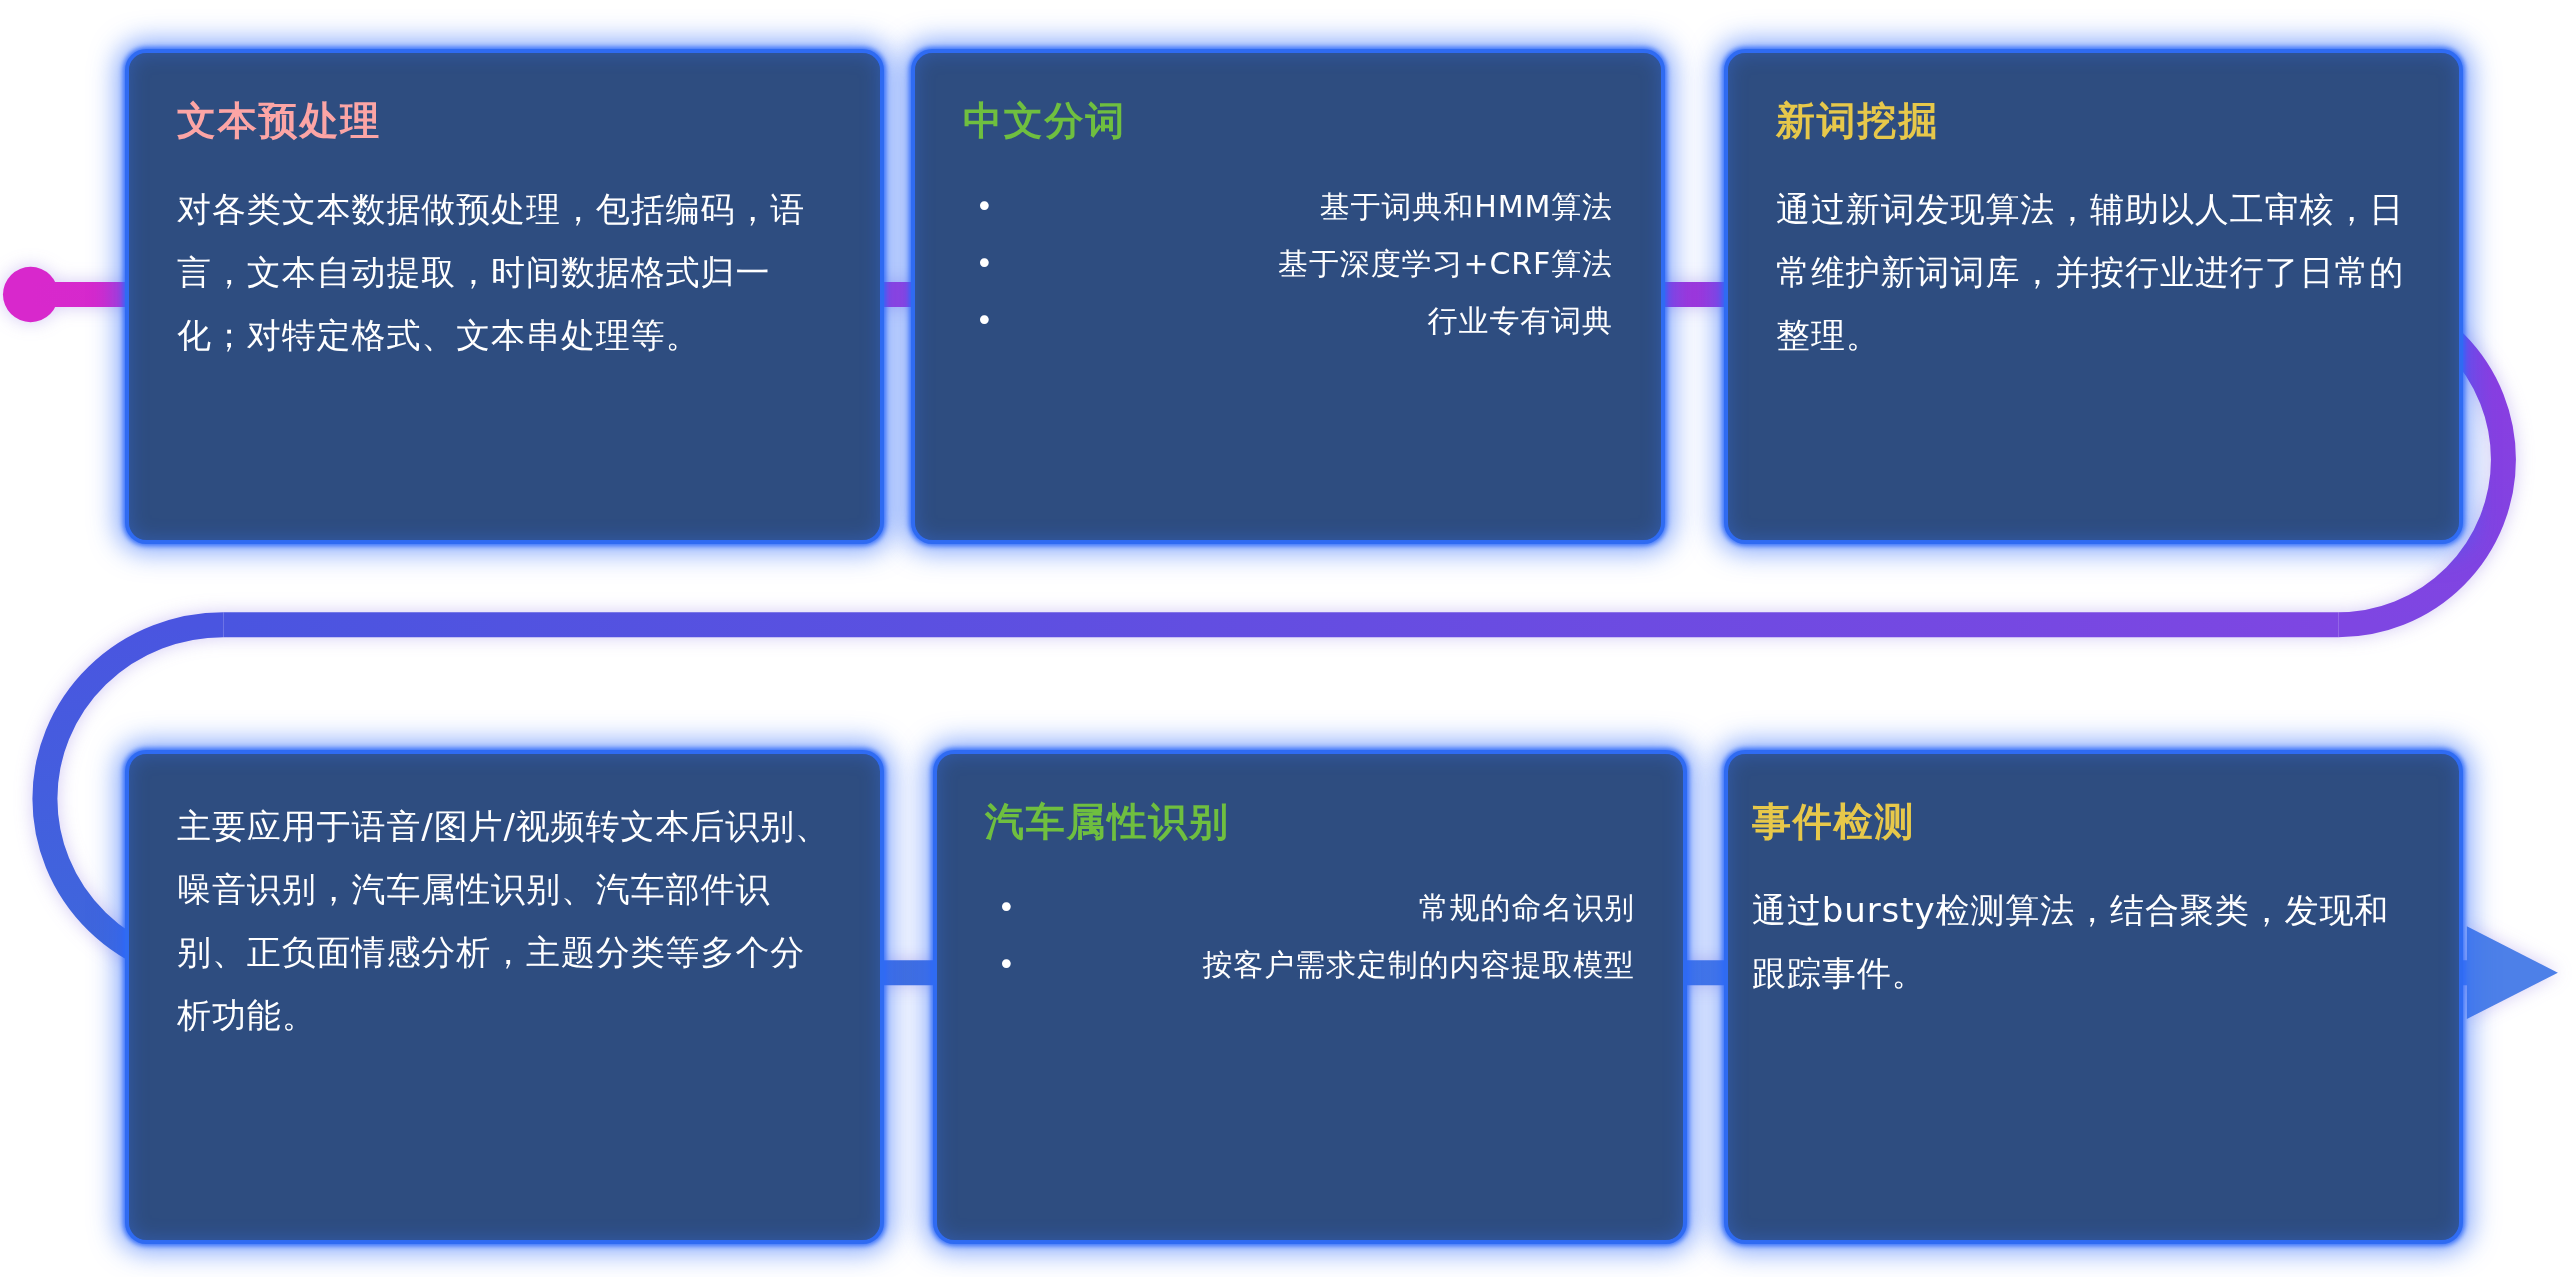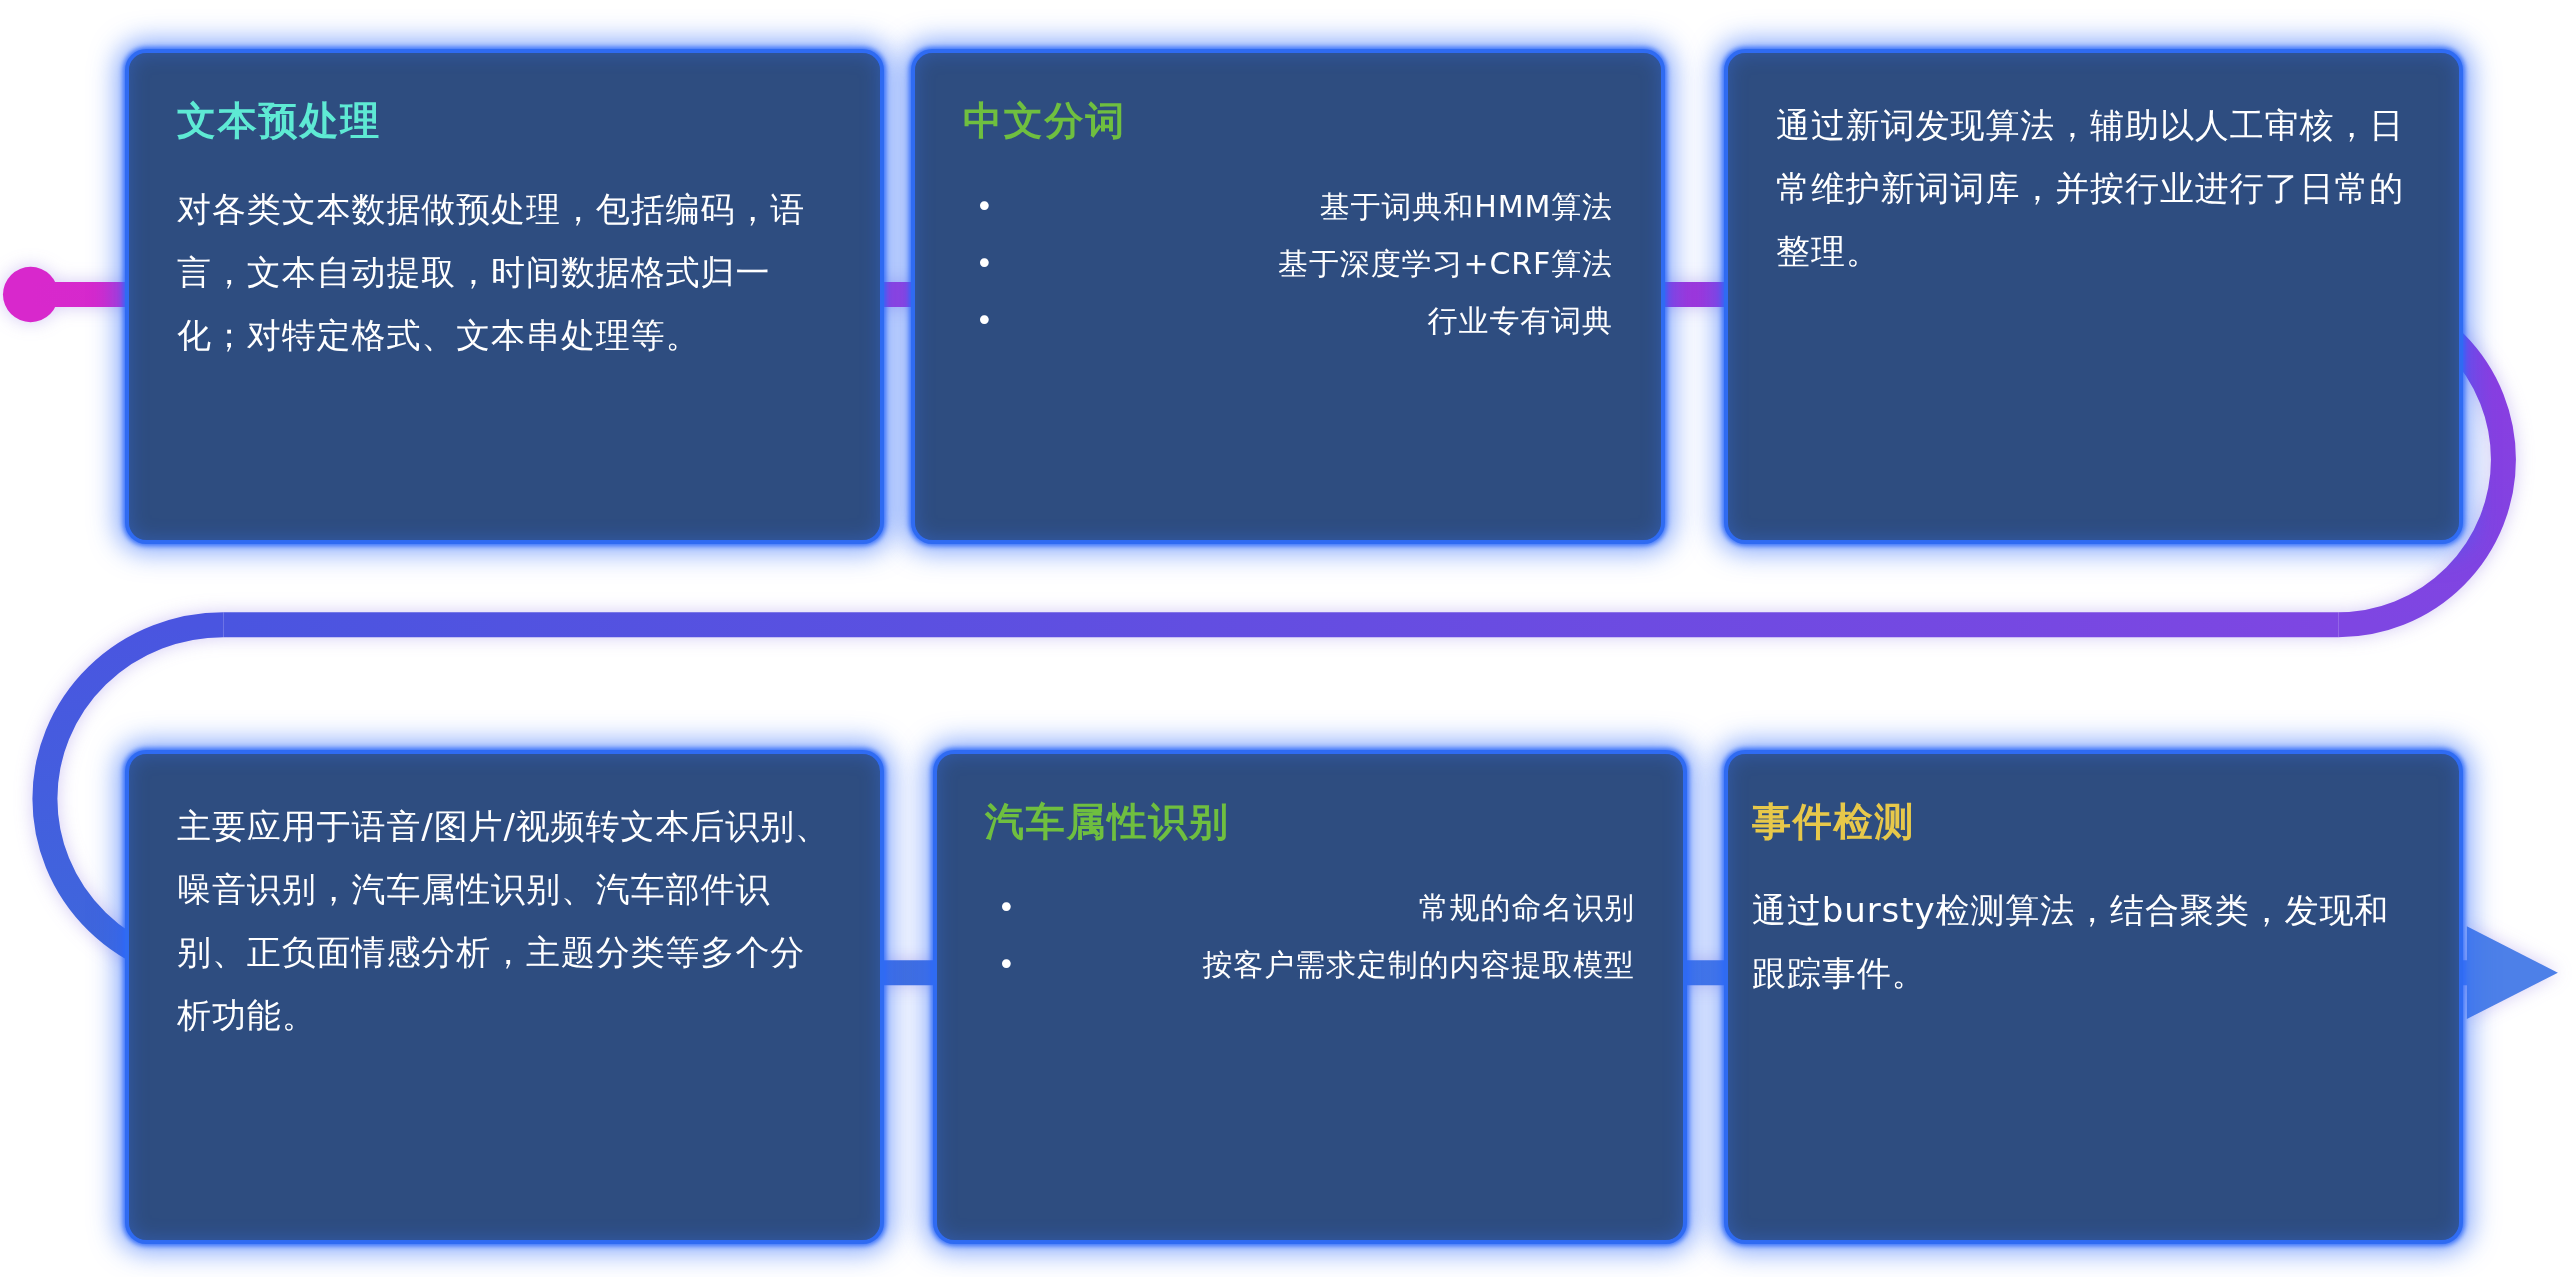--- a/index.html
+++ b/index.html
@@ -105,21 +105,21 @@
     <circle cx="34" cy="330" r="31" fill="#d828cc"></circle>
     <path d="M 34 330 H 2620" stroke="url(#gradTop)" stroke-width="28" fill="none"></path>
     <path d="M 2620 330 A 185 185 0 0 1 2620 700" stroke="url(#gradRight)" stroke-width="28" fill="none"></path>
     <path d="M 2620 700 H 250" stroke="url(#gradMid)" stroke-width="28" fill="none"></path>
     <path d="M 250 700 A 200 195 0 0 0 250 1090" stroke="url(#gradLeft)" stroke-width="28" fill="none"></path>
     <path d="M 250 1090 H 2766" stroke="url(#gradBottom)" stroke-width="28" fill="none"></path>
     <polygon points="2764,1038 2764,1142 2866,1090" fill="#4d80e8"></polygon>
   </svg>
 
   <section class="card" style="left: 125px; top: 49px; width: 759px; height: 495px; background-color: rgb(46, 77, 128); border-color: rgb(47, 107, 242);" data-bind-style="backgroundColor:card_style.background;borderColor:card_style.border">
-    <h2 class="card-title" data-bind="cards.0.title" data-bind-style="color:cards.0.title_color" style="color: #5eead4;">文本预处理</h2>
+    <h2 class="card-title" data-bind="cards.0.title" data-bind-style="color:cards.0.title_color" style="color: #fca5a5;">文本预处理</h2>
     <p class="card-body" data-bind="cards.0.body">对各类文本数据做预处理，包括编码，语言，文本自动提取，时间数据格式归一化；对特定格式、文本串处理等。</p>
   </section>
 
   <section class="card" style="left: 911px; top: 49px; width: 754px; height: 495px; background-color: rgb(46, 77, 128); border-color: rgb(47, 107, 242);" data-bind-style="backgroundColor:card_style.background;borderColor:card_style.border">
     <h2 class="card-title" data-bind="cards.1.title" data-bind-style="color:cards.1.title_color" style="color: rgb(111, 191, 63);">中文分词</h2>
     <ul class="bullets">
       <li>
         <span class="dot" data-bind="bullet_char">•</span>
         <span class="bullet-text" data-bind="cards.1.bullets.0">基于词典和HMM算法</span>
       </li>
@@ -128,20 +128,21 @@
         <span class="bullet-text" data-bind="cards.1.bullets.1">基于深度学习+CRF算法</span>
       </li>
       <li>
         <span class="dot" data-bind="bullet_char">•</span>
         <span class="bullet-text" data-bind="cards.1.bullets.2">行业专有词典</span>
       </li>
     </ul>
   </section>
 
   <section class="card" style="left: 1724px; top: 49px; width: 739px; height: 495px; background-color: rgb(46, 77, 128); border-color: rgb(47, 107, 242);" data-bind-style="backgroundColor:card_style.background;borderColor:card_style.border">
+    <h2 class="card-title" data-bind="cards.2.title" data-bind-style="color:cards.2.title_color" style="color: rgb(231, 200, 74);">新词挖掘</h2>
     <p class="card-body" data-bind="cards.2.body">通过新词发现算法，辅助以人工审核，日常维护新词词库，并按行业进行了日常的整理。</p>
   </section>
 
   <section class="card" style="left: 125px; top: 750px; width: 759px; height: 494px; background-color: rgb(46, 77, 128); border-color: rgb(47, 107, 242);" data-bind-style="backgroundColor:card_style.background;borderColor:card_style.border">
     <p class="card-body" data-bind="cards.3.body">主要应用于语音/图片/视频转文本后识别、噪音识别，汽车属性识别、汽车部件识别、正负面情感分析，主题分类等多个分析功能。</p>
   </section>
 
   <section class="card" style="left: 933px; top: 750px; width: 754px; height: 494px; background-color: rgb(46, 77, 128); border-color: rgb(47, 107, 242);" data-bind-style="backgroundColor:card_style.background;borderColor:card_style.border">
     <h2 class="card-title" data-bind="cards.4.title" data-bind-style="color:cards.4.title_color" style="color: rgb(111, 191, 63);">汽车属性识别</h2>
     <ul class="bullets">

